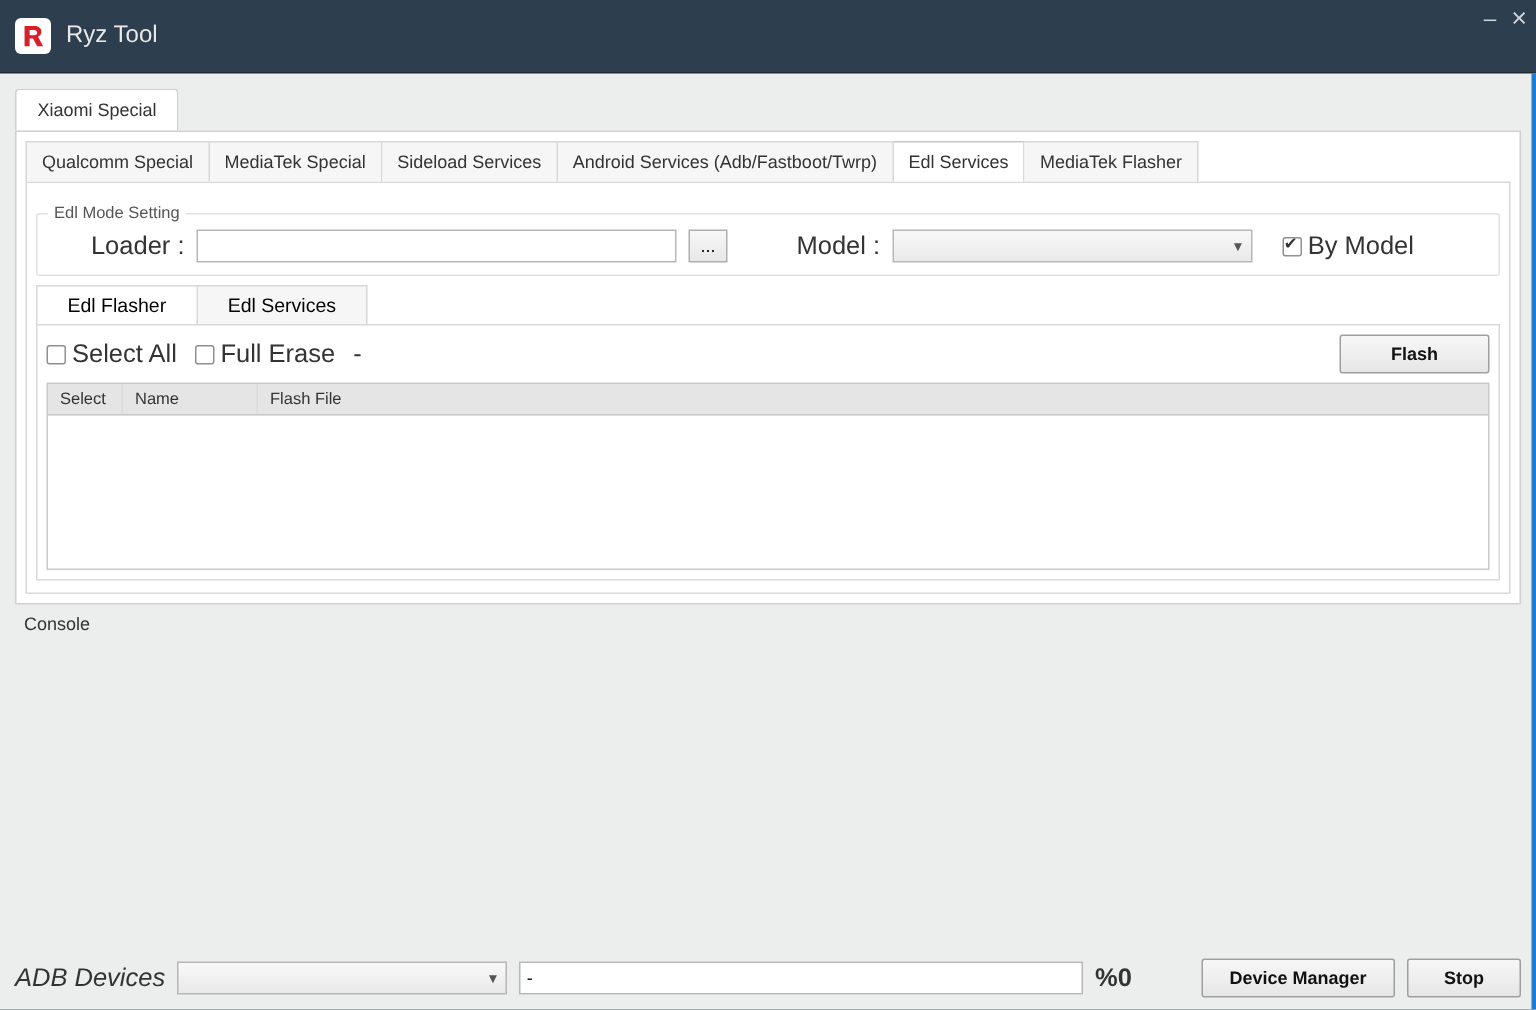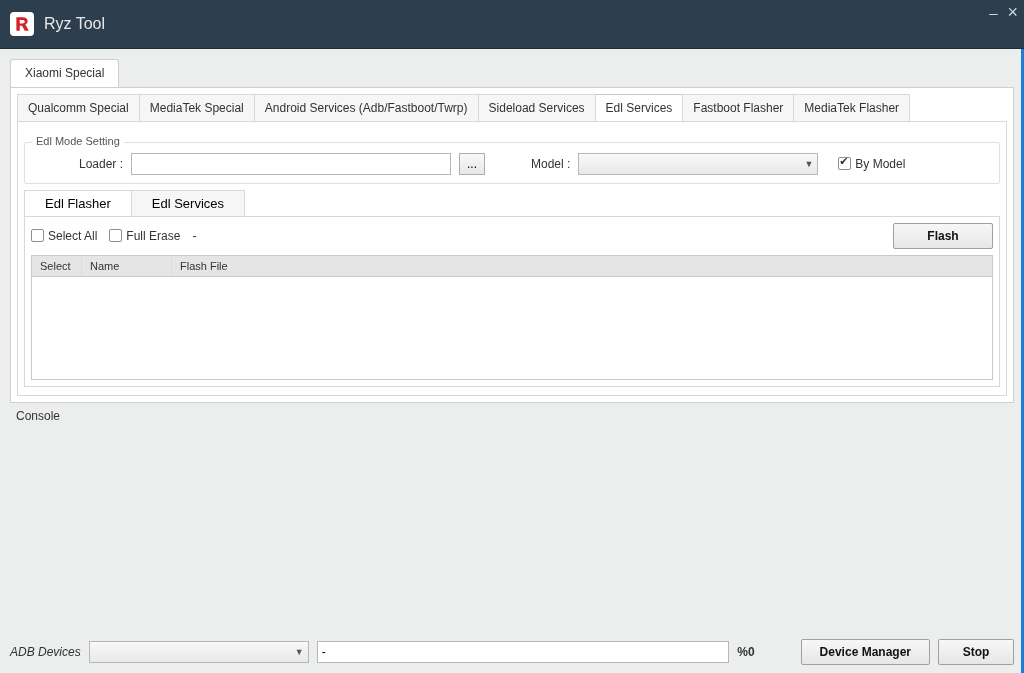--- a/index.html
+++ b/index.html
@@ -97,21 +97,21 @@
     font-size: 11px;
     color: #555;
   }
   .frame {
     border: 1px solid #e0e0e0;
     border-radius: 2px;
     margin-top: 0;
     padding: 10px 8px 8px 8px;
   }
   .row { display: flex; align-items: center; gap: 8px; }
-  .lbl { font-size: 12px; color: #333; }
+  .lbl { font-size: 17px; color: #333; }
   input[type=text], .select {
     height: 22px;
     border: 1px solid #b7b7b7;
     background: #fff;
     padding: 0 4px;
     font-size: 12px;
   }
   .select {
     background: linear-gradient(#f8f8f8,#e9e9e9);
     display: inline-flex; align-items: center; justify-content: space-between;
@@ -216,24 +216,23 @@
   <div class="inner">
 
     <div class="tabs1">
       <div class="tab1">Xiaomi Special</div>
     </div>
 
     <div class="tabpanel1">
       <div class="tabs2">
         <div class="tab2">Qualcomm Special</div>
         <div class="tab2">MediaTek Special</div>
+        <div class="tab2">Sideload Services</div>
         <div class="tab2">Android Services (Adb/Fastboot/Twrp)</div>
-        <div class="tab2">Sideload Services</div>
         <div class="tab2 active">Edl Services</div>
-        <div class="tab2">Fastboot Flasher</div>
         <div class="tab2">MediaTek Flasher</div>
       </div>
 
       <div class="tabpanel2">
         <span class="frame-title">Edl Mode Setting</span>
         <div class="frame">
           <div class="row">
             <span class="lbl" style="width:90px; text-align:right;">Loader :</span>
             <input type="text" style="width: 320px;" value="">
             <button class="btn-small">...</button>

